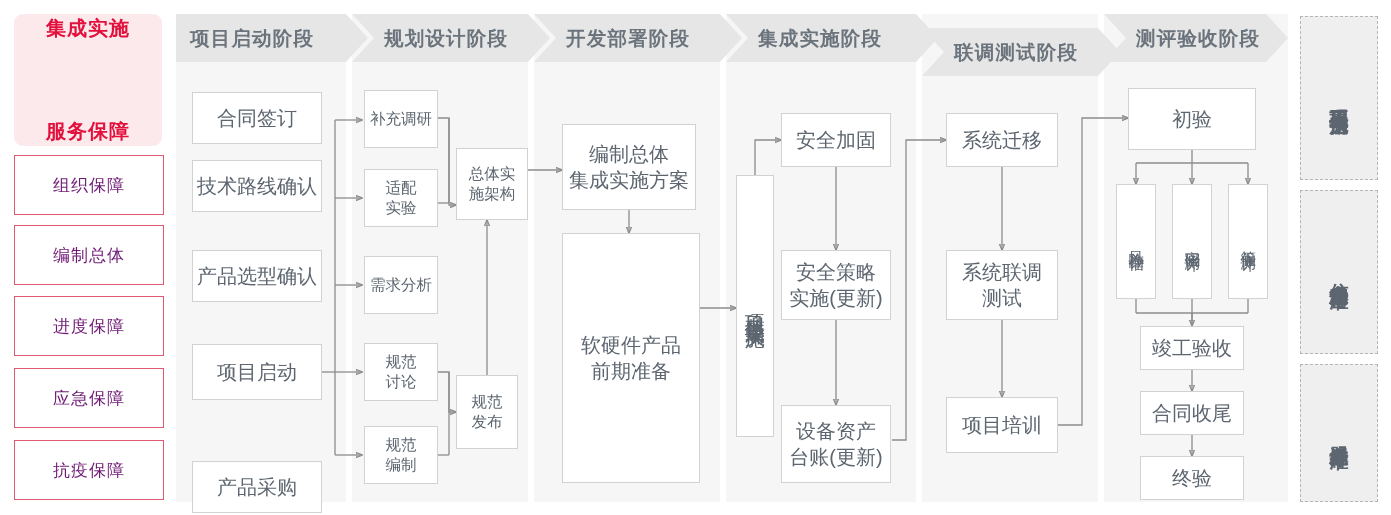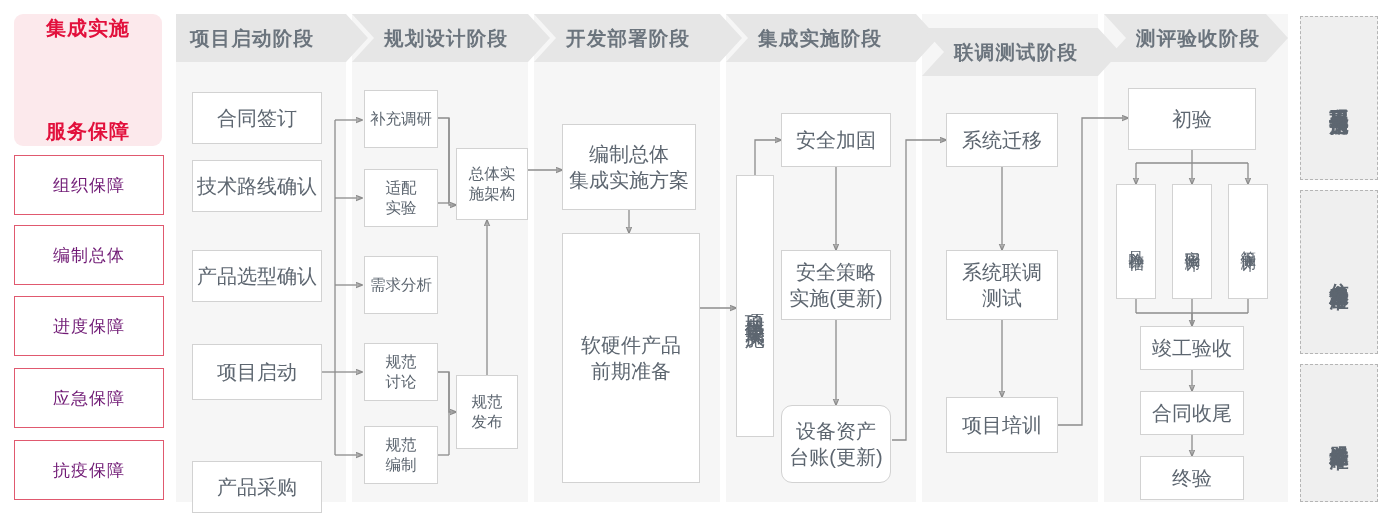--- a/index.html
+++ b/index.html
@@ -230,21 +230,21 @@
   <div class="node vert" style="left:736px;top:175px;width:38px;height:262px;">
     <span>项目整体集成实施</span>
   </div>
   <div class="node" style="left:781px;top:113px;width:110px;height:54px;">
     <span>安全加固</span>
   </div>
   <div class="node" style="left:781px;top:250px;width:110px;height:70px;flex-direction:column;">
     <span>安全策略</span>
     <span>实施(更新)</span>
   </div>
-  <div class="node" style="left:781px;top:405px;width:110px;height:78px;flex-direction:column;border-radius:11px;">
+  <div class="node" style="left:781px;top:405px;width:110px;height:78px;flex-direction:column;">
     <span>设备资产</span>
     <span>台账(更新)</span>
   </div>
 
   <div class="node" style="left:946px;top:113px;width:112px;height:54px;">
     <span>系统迁移</span>
   </div>
   <div class="node" style="left:946px;top:250px;width:112px;height:70px;flex-direction:column;">
     <span>系统联调</span>
     <span>测试</span>

